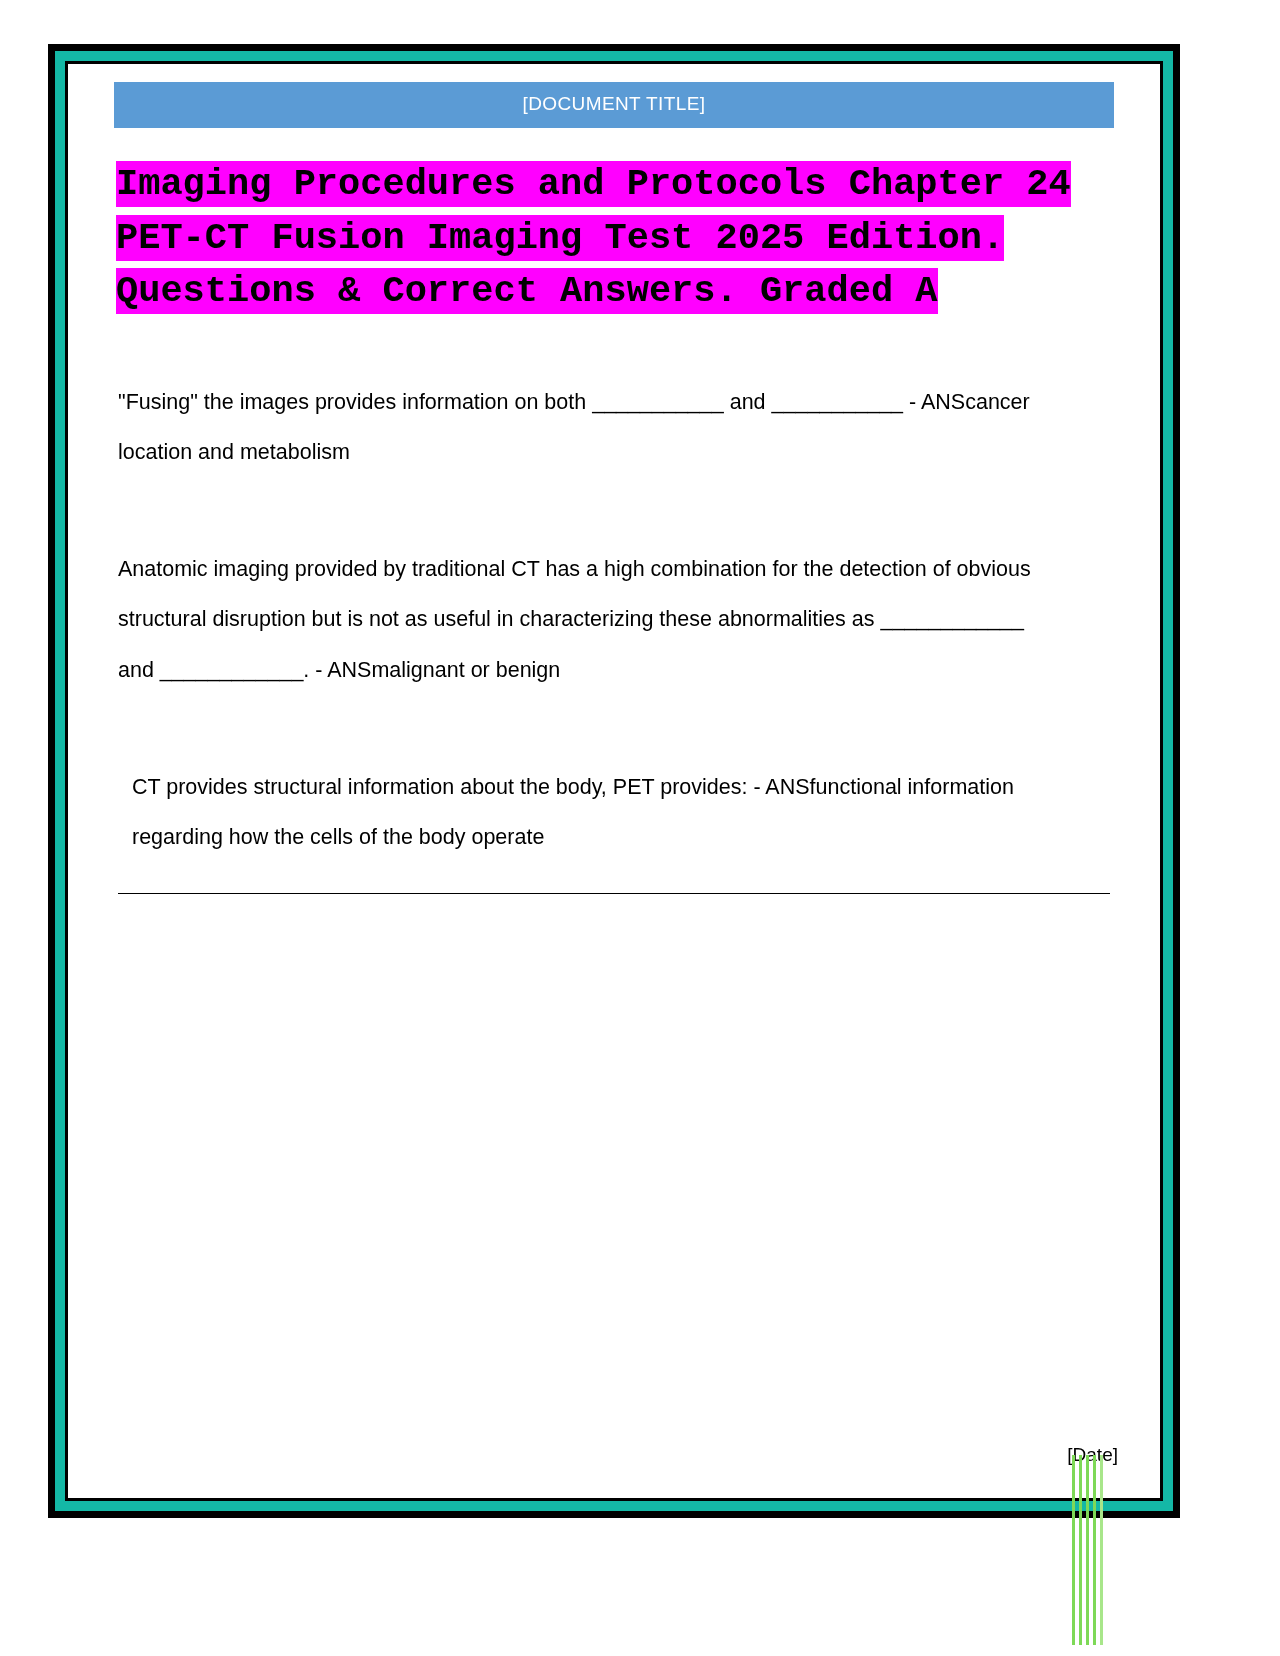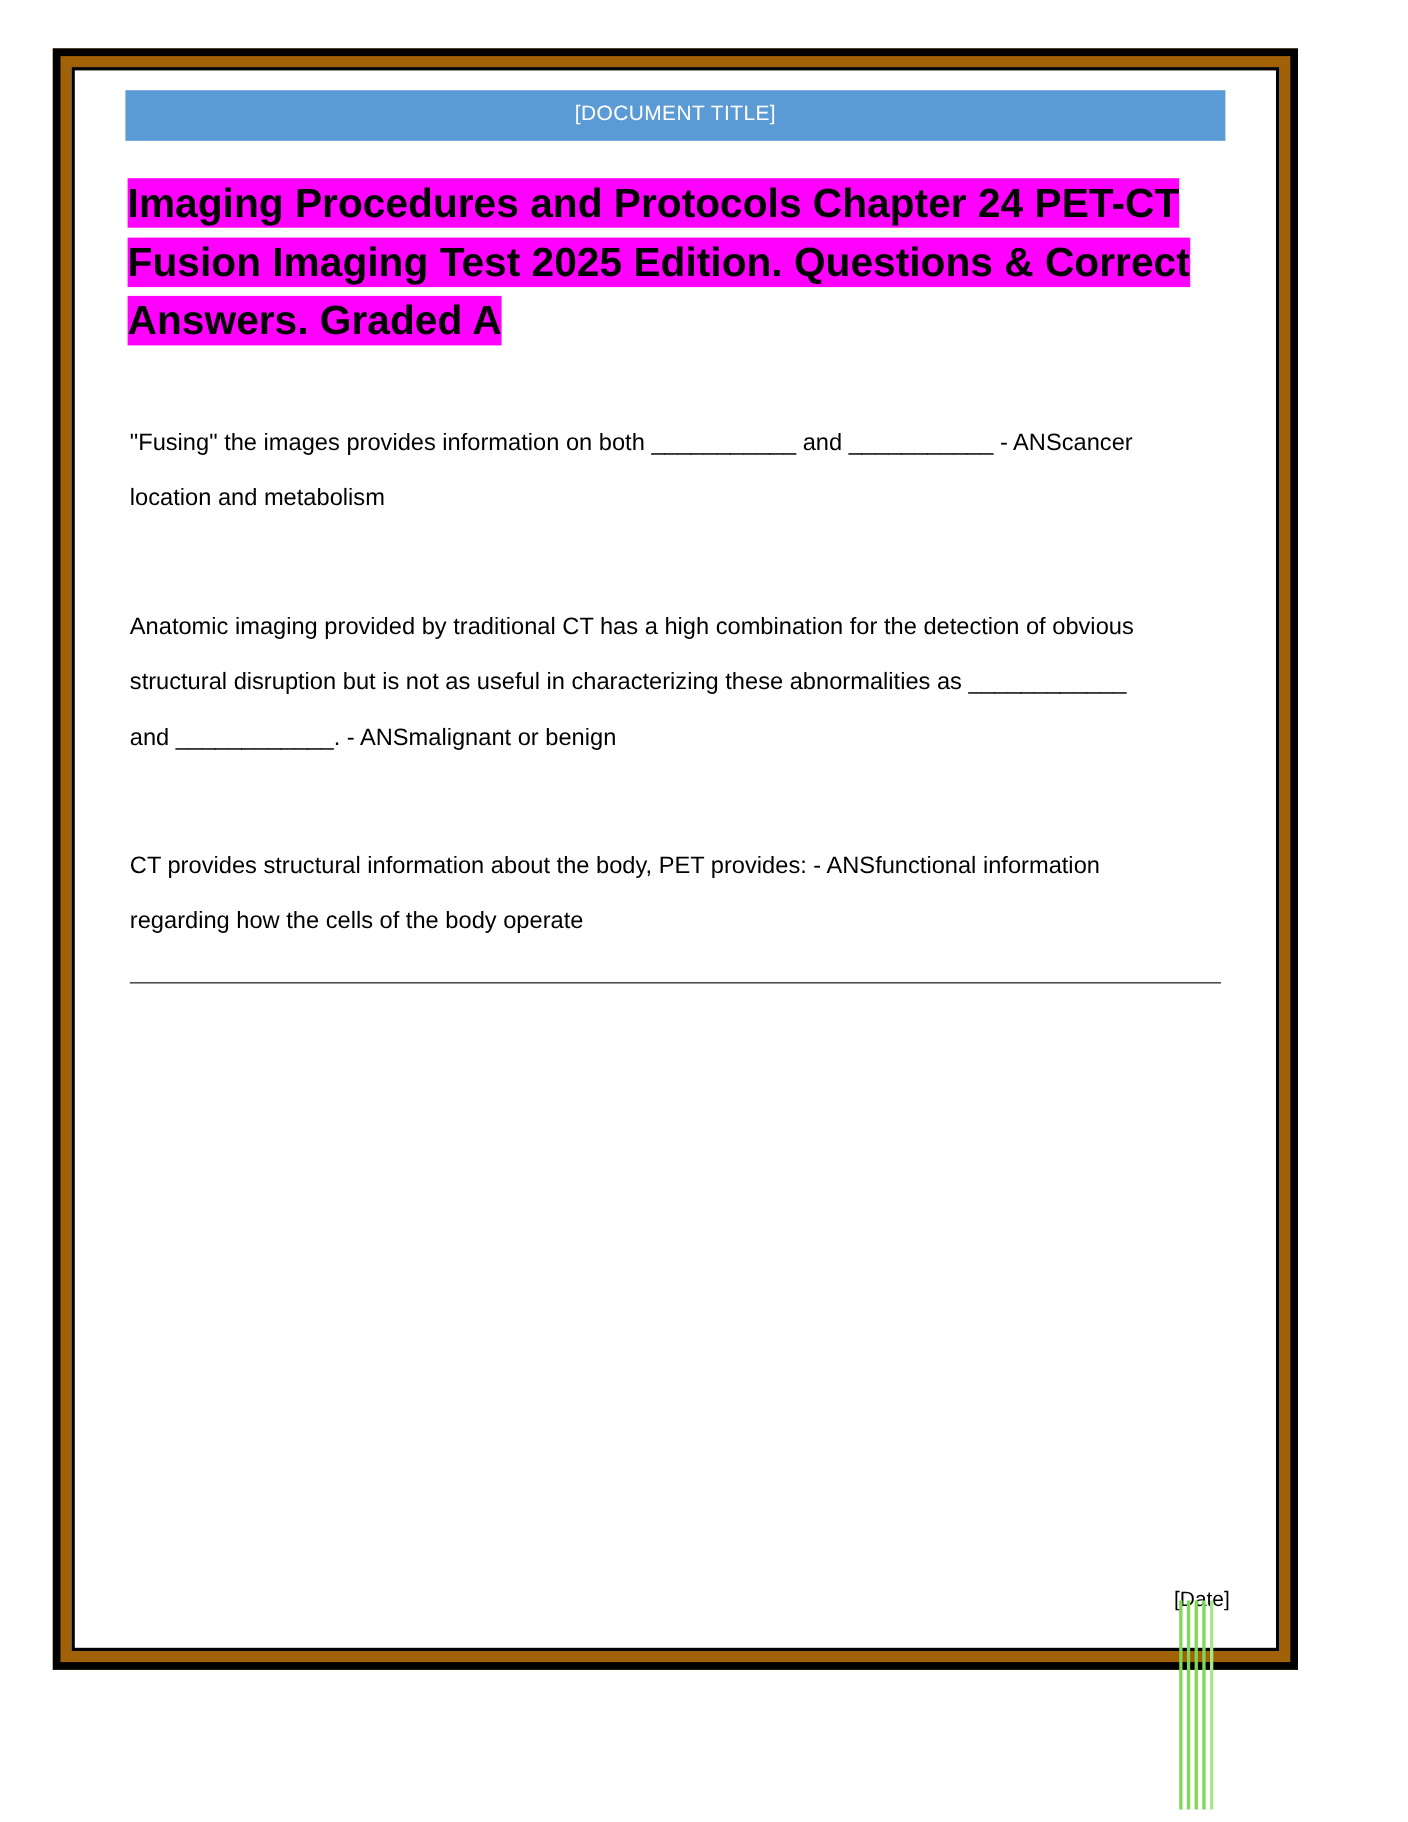--- a/index.html
+++ b/index.html
@@ -17,21 +17,21 @@
 
   
   .page-frame {
     position: absolute;
     left: 48px;
     top: 44px;
     width: 1132px;
     height: 1474px;
     border: 7px solid #000000;
     box-sizing: border-box;
-    background: #a16207;
+    background: #14b8a6;
   }
   .page-frame-inner {
     position: absolute;
     left: 10px;
     top: 10px;
     right: 10px;
     bottom: 10px;
     border: 3px solid #000000;
     box-sizing: border-box;
     background: #ffffff;
@@ -53,20 +53,21 @@
     text-align: center;
     font-size: 19px;
     letter-spacing: 0.4px;
     padding: 11px 0 13px 0;
     margin: 0 0 0 0;
   }
 
   .heading-wrap {
     margin-top: 30px;
     padding: 0 2px;
+    font-family: Liberation Mono, monospace;
   }
   .heading {
     display: inline;
     font-size: 37px;
     font-weight: bold;
     line-height: 1.45;
     color: #000000;
     background: #ff00ff;
     box-decoration-break: clone;
     -webkit-box-decoration-break: clone;
@@ -77,21 +78,21 @@
     margin-top: 58px;
   }
   .para {
     font-size: 21.5px;
     line-height: 2.35;
     color: #000000;
     margin: 0 0 66px 0;
     padding: 0 4px;
     max-width: 935px;
   }
-  .para:last-of-type { margin-bottom: 0; }
+  .para:last-of-type { margin-bottom: 0; margin-left: 14px; }
 
   .divider {
     margin: 30px 4px 0 4px;
     border-top: 1.5px solid #000000;
     height: 0;
   }
 
   .footer-date {
     position: absolute;
     right: 42px;

